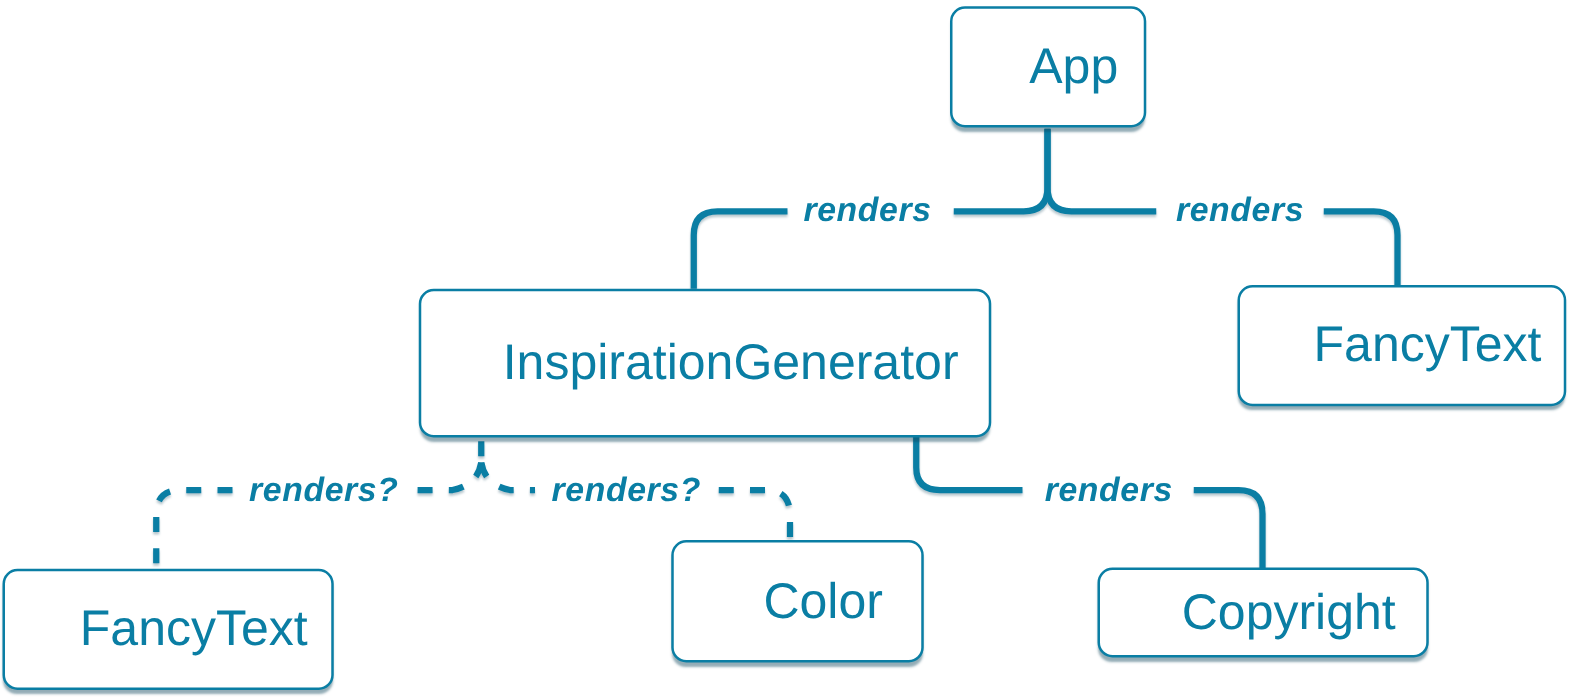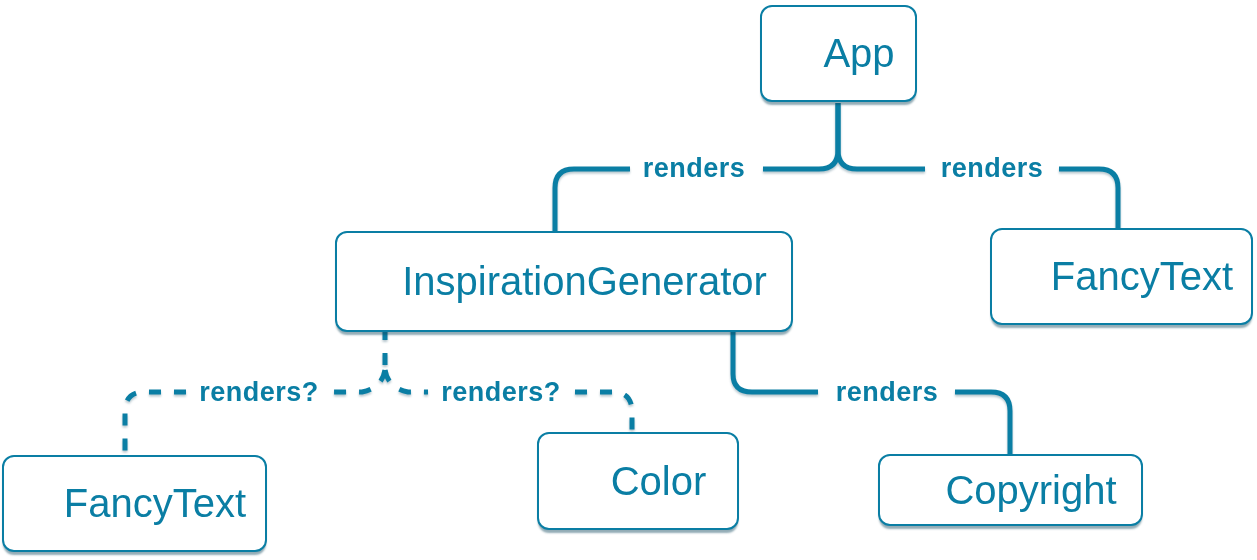--- a/index.html
+++ b/index.html
@@ -25,39 +25,40 @@
   }
   .edge.dashed { stroke-dasharray: 12 13; }
   .edge-label {
     position: absolute;
     transform: translate(-50%, -50%);
     color: #0a7ea4;
     font-size: 27px;
     font-weight: bold;
     white-space: nowrap;
     letter-spacing: 0.5px;
+    font-style: italic;
   }
   .node {
     position: absolute;
     display: flex;
     align-items: center;
     justify-content: center;
     background: #ffffff;
     border: 2.5px solid #0a7ea4;
     border-radius: 12px;
     color: #0a7ea4;
     font-size: 40px;
     white-space: nowrap;
     box-shadow: 0 4px 2px -1px rgba(16, 70, 94, 0.45);
     box-sizing: border-box;
     padding-left: 41px;
   }
   
   .node-app                  { left: 760px; top: 5px;   width: 157px; height: 97px; }
-  .node-inspiration          { left: 335px; top: 231px; width: 458px; height: 101px; }
+  .node-inspiration          { left: 335px; top: 231px; width: 458px; height: 119px; }
   .node-fancytext-top        { left: 990px; top: 228px; width: 263px; height: 97px; }
   .node-fancytext-bottom     { left: 2px;   top: 455px; width: 265px; height: 97px; }
   .node-color                { left: 537px; top: 432px; width: 202px; height: 98px; }
   .node-copyright            { left: 878px; top: 454px; width: 265px; height: 72px; }
   
   .lbl-app-ig        { left: 694px;  top: 168px; }
   .lbl-app-ft        { left: 992px;  top: 168px; }
   .lbl-ig-ftb        { left: 259px;  top: 392px; }
   .lbl-ig-color      { left: 501px;  top: 392px; }
   .lbl-ig-copyright  { left: 887px;  top: 392px; }

